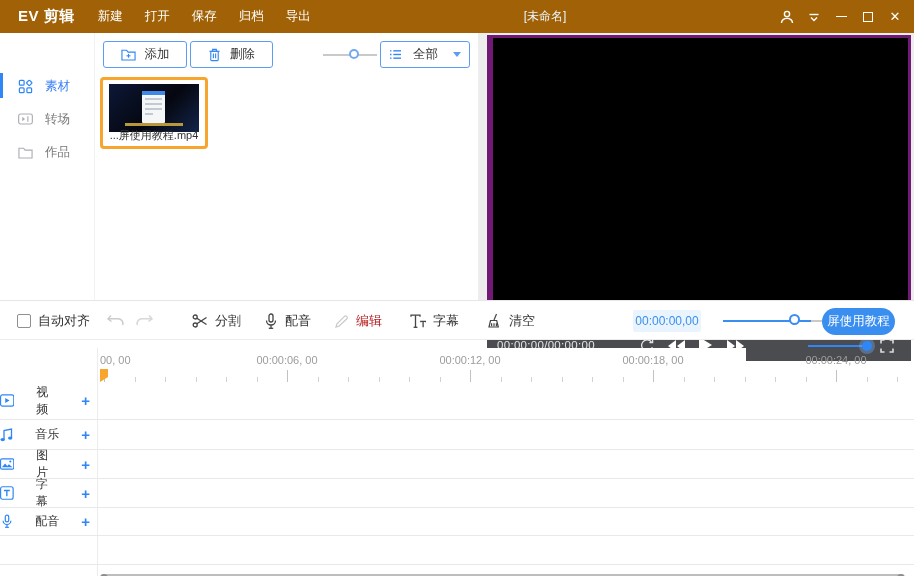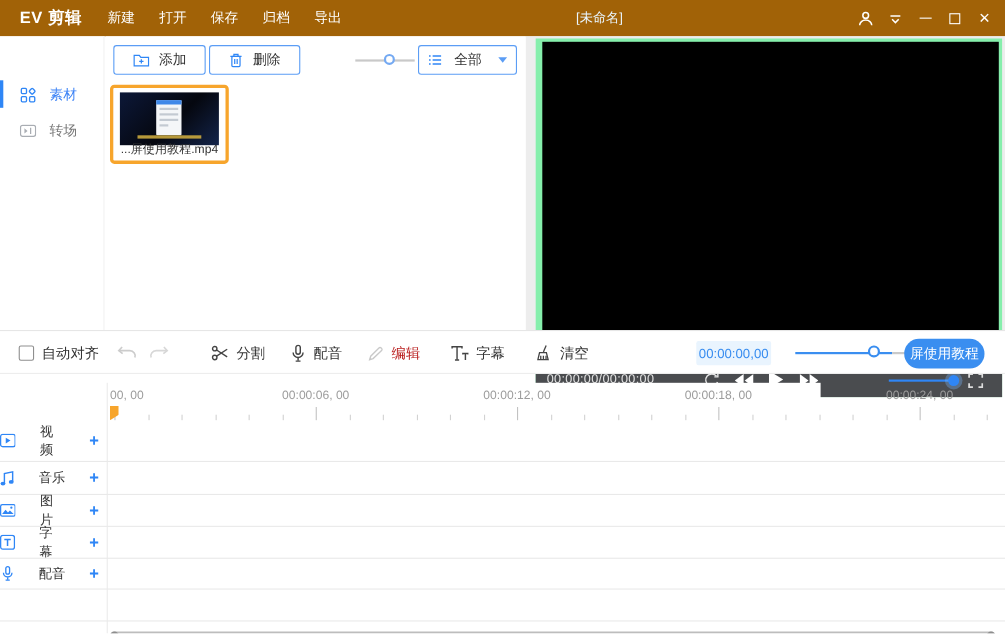--- a/index.html
+++ b/index.html
@@ -37,21 +37,21 @@
   .clip-card { position:absolute; left:4px; top:44px; width:108px; height:72px; border:3px solid #f7a52c; border-radius:4px; background:#fff; }
   .clip-thumb { position:absolute; left:6px; top:4px; width:90px; height:48px; background:linear-gradient(135deg,#0c1838 0%,#05070f 55%,#13244a 100%); overflow:hidden; }
   .clip-thumb .dlg { position:absolute; left:33px; top:7px; width:23px; height:32px; background:#f4f6f8; border-radius:1px; }
   .clip-thumb .dlg i { display:block; height:2px; background:#c3cad2; margin:3px 3px 0; }
   .clip-thumb .dlg i.hdr { background:#3f88e8; margin:0 0 2px; height:4px; }
   .clip-thumb .ytext { position:absolute; left:16px; bottom:6px; width:58px; height:3px; background:#caa83e; opacity:.9; }
   .clip-name { position:absolute; left:0; right:0; bottom:3px; text-align:center; font-size:11px; color:#333; }
 
   
   .preview-wrap { position:absolute; left:478px; top:33px; width:436px; height:267px; background:#ededed; }
-  .preview { position:absolute; left:9px; top:2px; right:3px; height:326px; background:#86efac; }
+  .preview { position:absolute; left:9px; top:2px; right:3px; height:326px; background:#701a75; }
   .screen { position:absolute; left:6px; top:3px; right:3px; bottom:31px; background:#000; }
   .pv-controls { position:absolute; left:0; right:0; bottom:0; height:31px; background:#4a4c4f; }
   .pv-time { position:absolute; left:10px; top:9px; font-size:11.5px; color:#e3e3e3; letter-spacing:.3px; }
   .pv-ico { position:absolute; top:7px; display:flex; align-items:center; height:17px; cursor:default; }
   .vol-line { position:absolute; left:321px; top:15px; width:59px; height:2px; background:#2f86f6; }
   .vol-thumb { position:absolute; right:-5px; top:-4px; width:10px; height:10px; background:#2f86f6; border-radius:50%; box-shadow:0 0 0 3px rgba(120,180,250,.35); }
 
   
   .edit-toolbar { position:absolute; left:0; top:300px; width:914px; height:40px; background:#fff; border-top:1px solid #e6e6e6; border-bottom:1px solid #ededed;padding-left:12px; }
   .et { position:absolute; display:flex; align-items:center; gap:7px; font-size:13px; color:#333; height:40px; top:0; cursor:default; }
@@ -137,20 +137,26 @@
       <span>素材</span>
     </div>
     <div class="side-item" style="top:73px">
       <svg width="15" height="12" viewBox="0 0 16 12" fill="none" stroke="#a9adb3" stroke-width="1.2">
           <rect x="0.7" y="0.7" width="14.6" height="10.6" rx="2"></rect>
           <path d="M4.5 3.5 L7.5 6 L4.5 8.5 Z" fill="#a9adb3" stroke="none"></path>
           <line x1="10.5" y1="3" x2="10.5" y2="9"></line>
         </svg>
       <span>转场</span>
     </div>
+    <div class="side-item" style="top:106px">
+      <svg width="15" height="13" viewBox="0 0 16 13" fill="none" stroke="#a9adb3" stroke-width="1.2">
+          <path d="M1 2 h5 l1.5 2 H15 v8.3 H1 Z"></path>
+        </svg>
+      <span>作品</span>
+    </div>
   </div>
 
   <div class="materials">
     <button class="btn btn-add">
       <svg width="15" height="13" viewBox="0 0 16 13" fill="none" stroke="#2f86f6" stroke-width="1.2">
           <path d="M1 2 h5 l1.5 2 H15 v8.3 H1 Z"></path>
           <line x1="8" y1="5.8" x2="8" y2="10"></line>
           <line x1="5.9" y1="7.9" x2="10.1" y2="7.9"></line>
         </svg>
       <span>添加</span>

